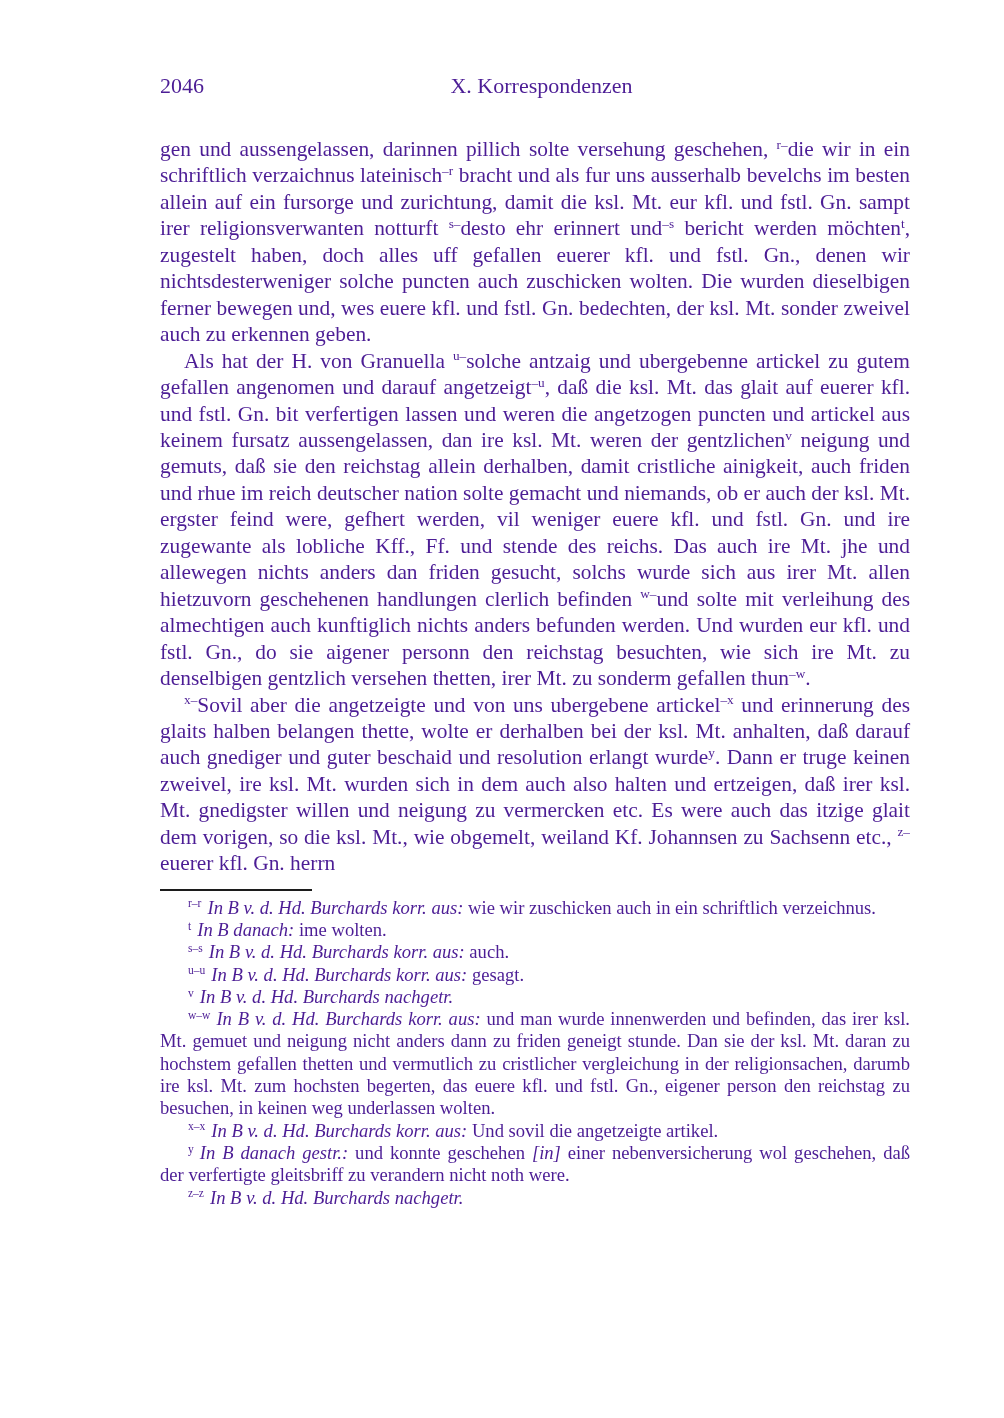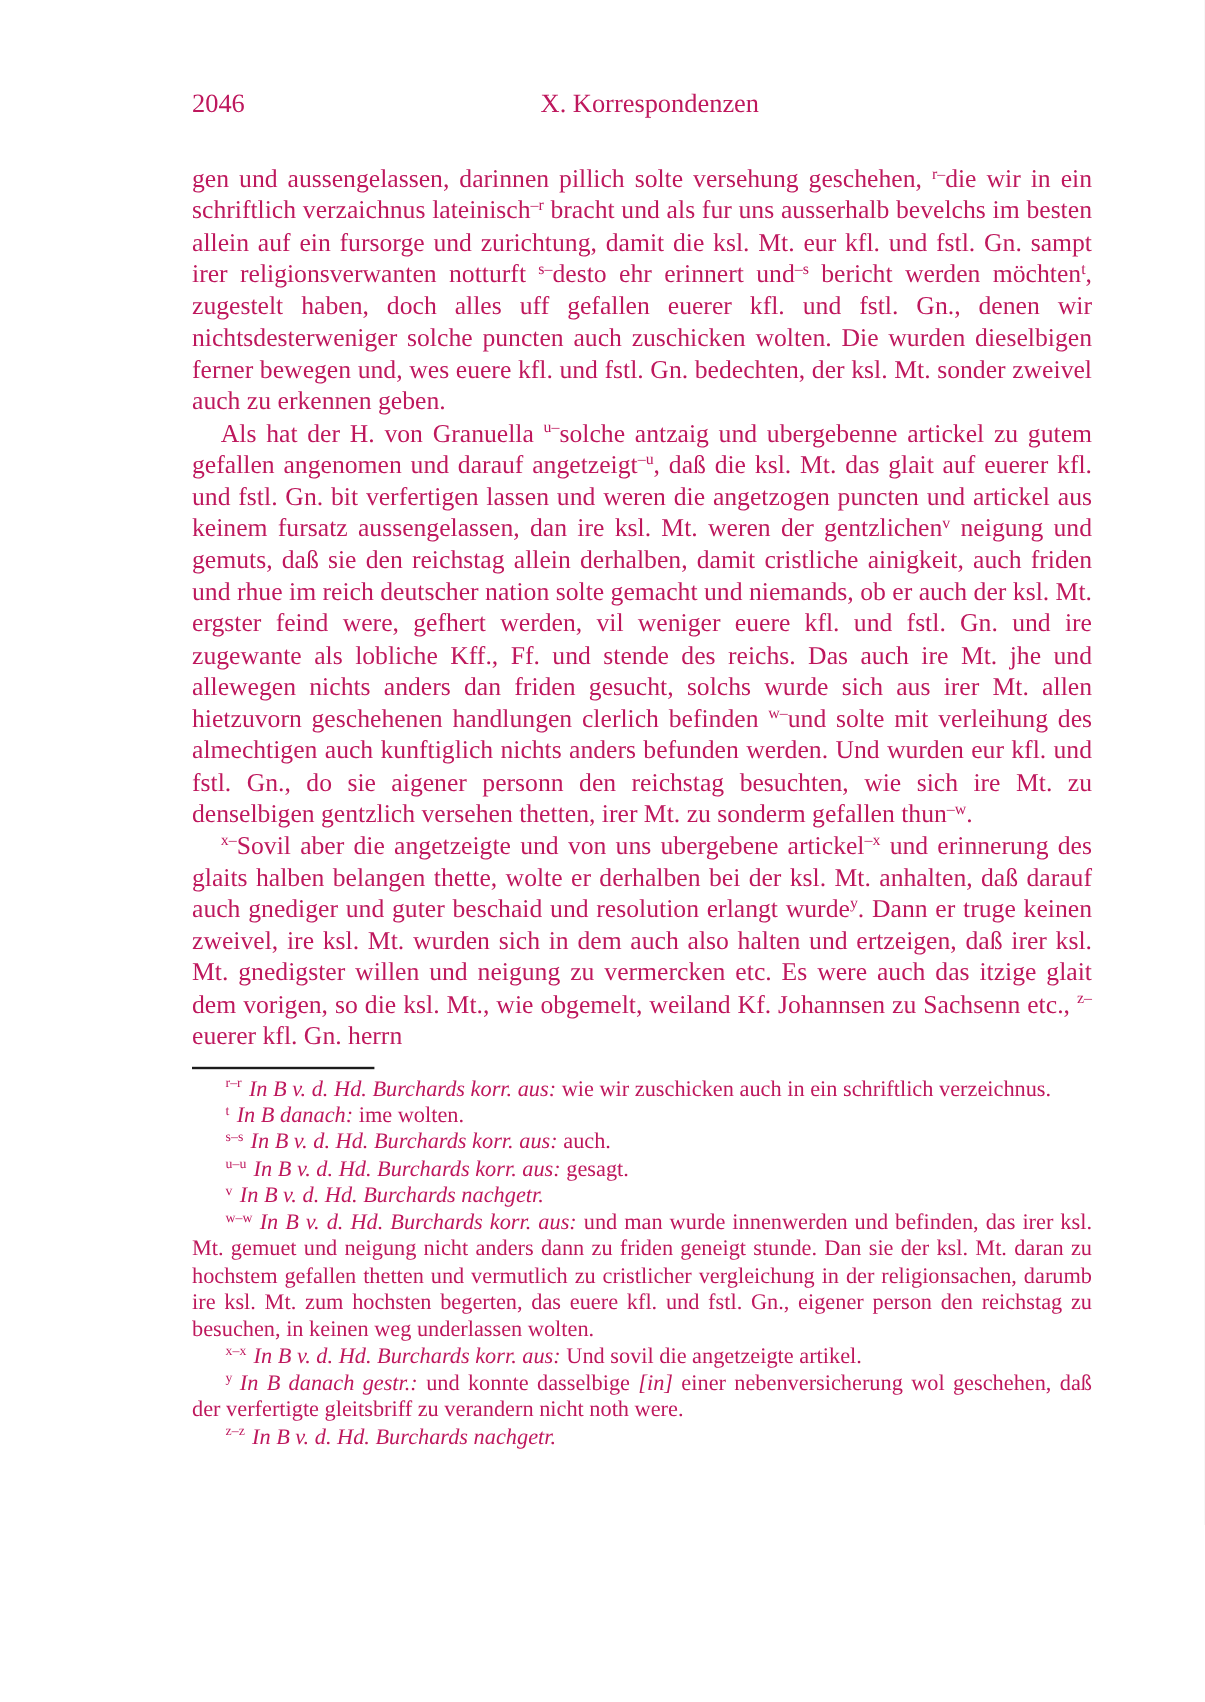--- a/index.html
+++ b/index.html
@@ -6,21 +6,21 @@
     margin: 0;
     padding: 0;
     background: #e8e8e8;
   }
   .page {
     position: relative;
     width: 1004px;
     height: 1418px;
     margin: 0 auto;
     background: #ffffff;
-    color: #be185d;
+    color: #4c1d95;
     font-family: "Liberation Serif", "DejaVu Serif", serif;
     box-sizing: border-box;
     padding: 72px 94px 0 160px;
     overflow: hidden;
   }
   .running-head {
     position: relative;
     width: 750px;
     height: 28px;
     font-size: 22px;
@@ -102,16 +102,16 @@
   <hr class="fn-sep">
 
   <div class="footnotes" id="footnotes-container">
       <p><sup>r–r</sup><i>In B v. d. Hd. Burchards korr. aus:</i><span> wie wir zuschicken auch in ein schriftlich verzeichnus.</span></p>
       <p><sup>t</sup><i>In B danach:</i><span> ime wolten.</span></p>
       <p><sup>s–s</sup><i>In B v. d. Hd. Burchards korr. aus:</i><span> auch.</span></p>
       <p><sup>u–u</sup><i>In B v. d. Hd. Burchards korr. aus:</i><span> gesagt.</span></p>
       <p><sup>v</sup><i>In B v. d. Hd. Burchards nachgetr.</i></p>
       <p><sup>w–w</sup><i>In B v. d. Hd. Burchards korr. aus:</i><span> und man wurde innenwerden und befinden, das irer ksl. Mt. gemuet und neigung nicht anders dann zu friden geneigt stunde. Dan sie der ksl. Mt. daran zu hochstem gefallen thetten und vermutlich zu cristlicher vergleichung in der religionsachen, darumb ire ksl. Mt. zum hochsten begerten, das euere kfl. und fstl. Gn., eigener person den reichstag zu besuchen, in keinen weg underlassen wolten.</span></p>
       <p><sup>x–x</sup><i>In B v. d. Hd. Burchards korr. aus:</i><span> Und sovil die angetzeigte artikel.</span></p>
-      <p><sup>y</sup><i>In B danach gestr.:</i><span> und konnte dasselbige </span><i>[in]</i><span> einer nebenversicherung wol geschehen, daß der verfertigte gleitsbriff zu verandern nicht noth were.</span></p>
+      <p><sup>y</sup><i>In B danach gestr.:</i><span> und konnte geschehen </span><i>[in]</i><span> einer nebenversicherung wol geschehen, daß der verfertigte gleitsbriff zu verandern nicht noth were.</span></p>
       <p><sup>z–z</sup><i>In B v. d. Hd. Burchards nachgetr.</i></p>
     </div>
 </div>
 
 </body></html>

